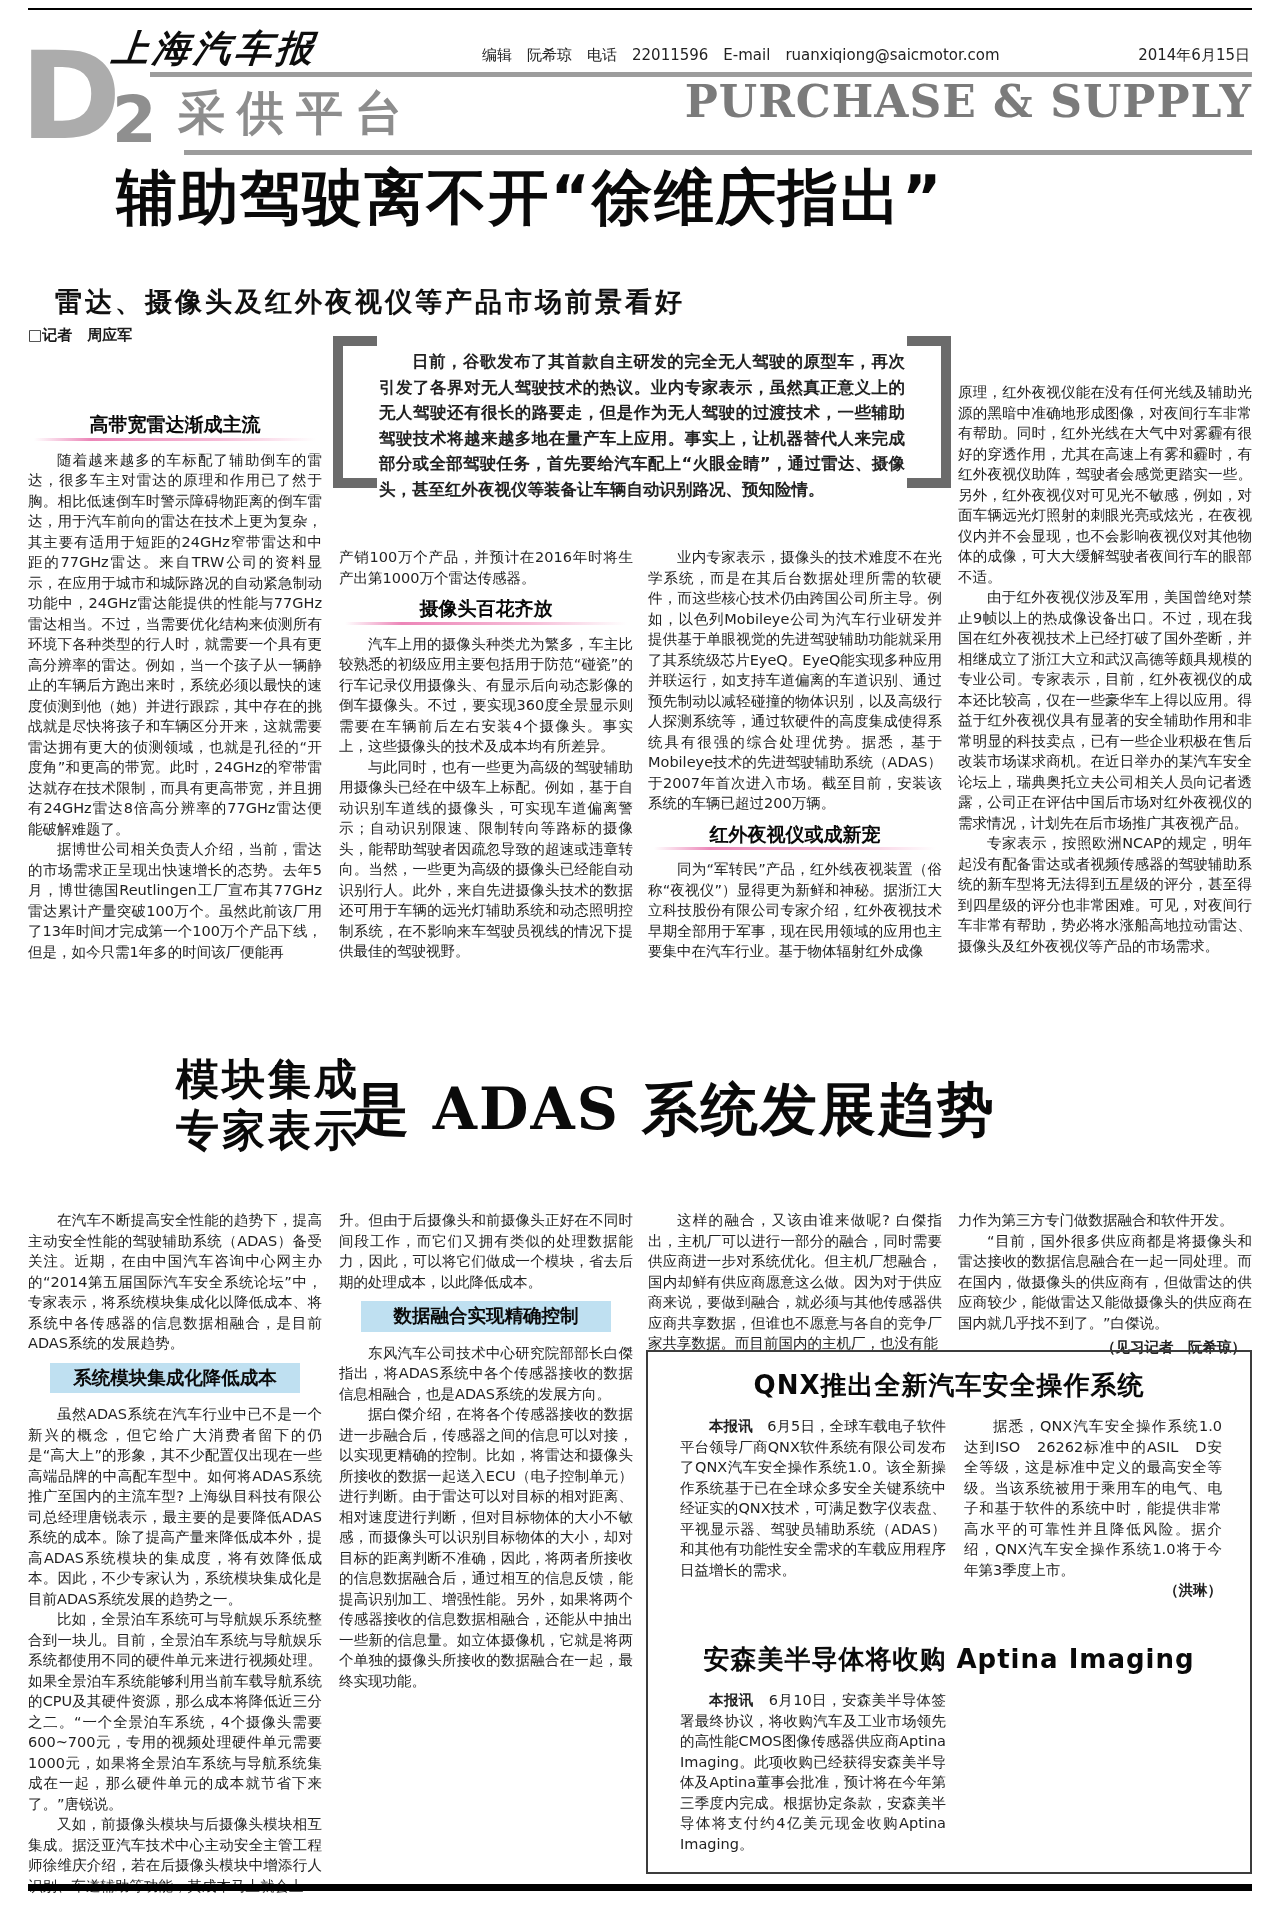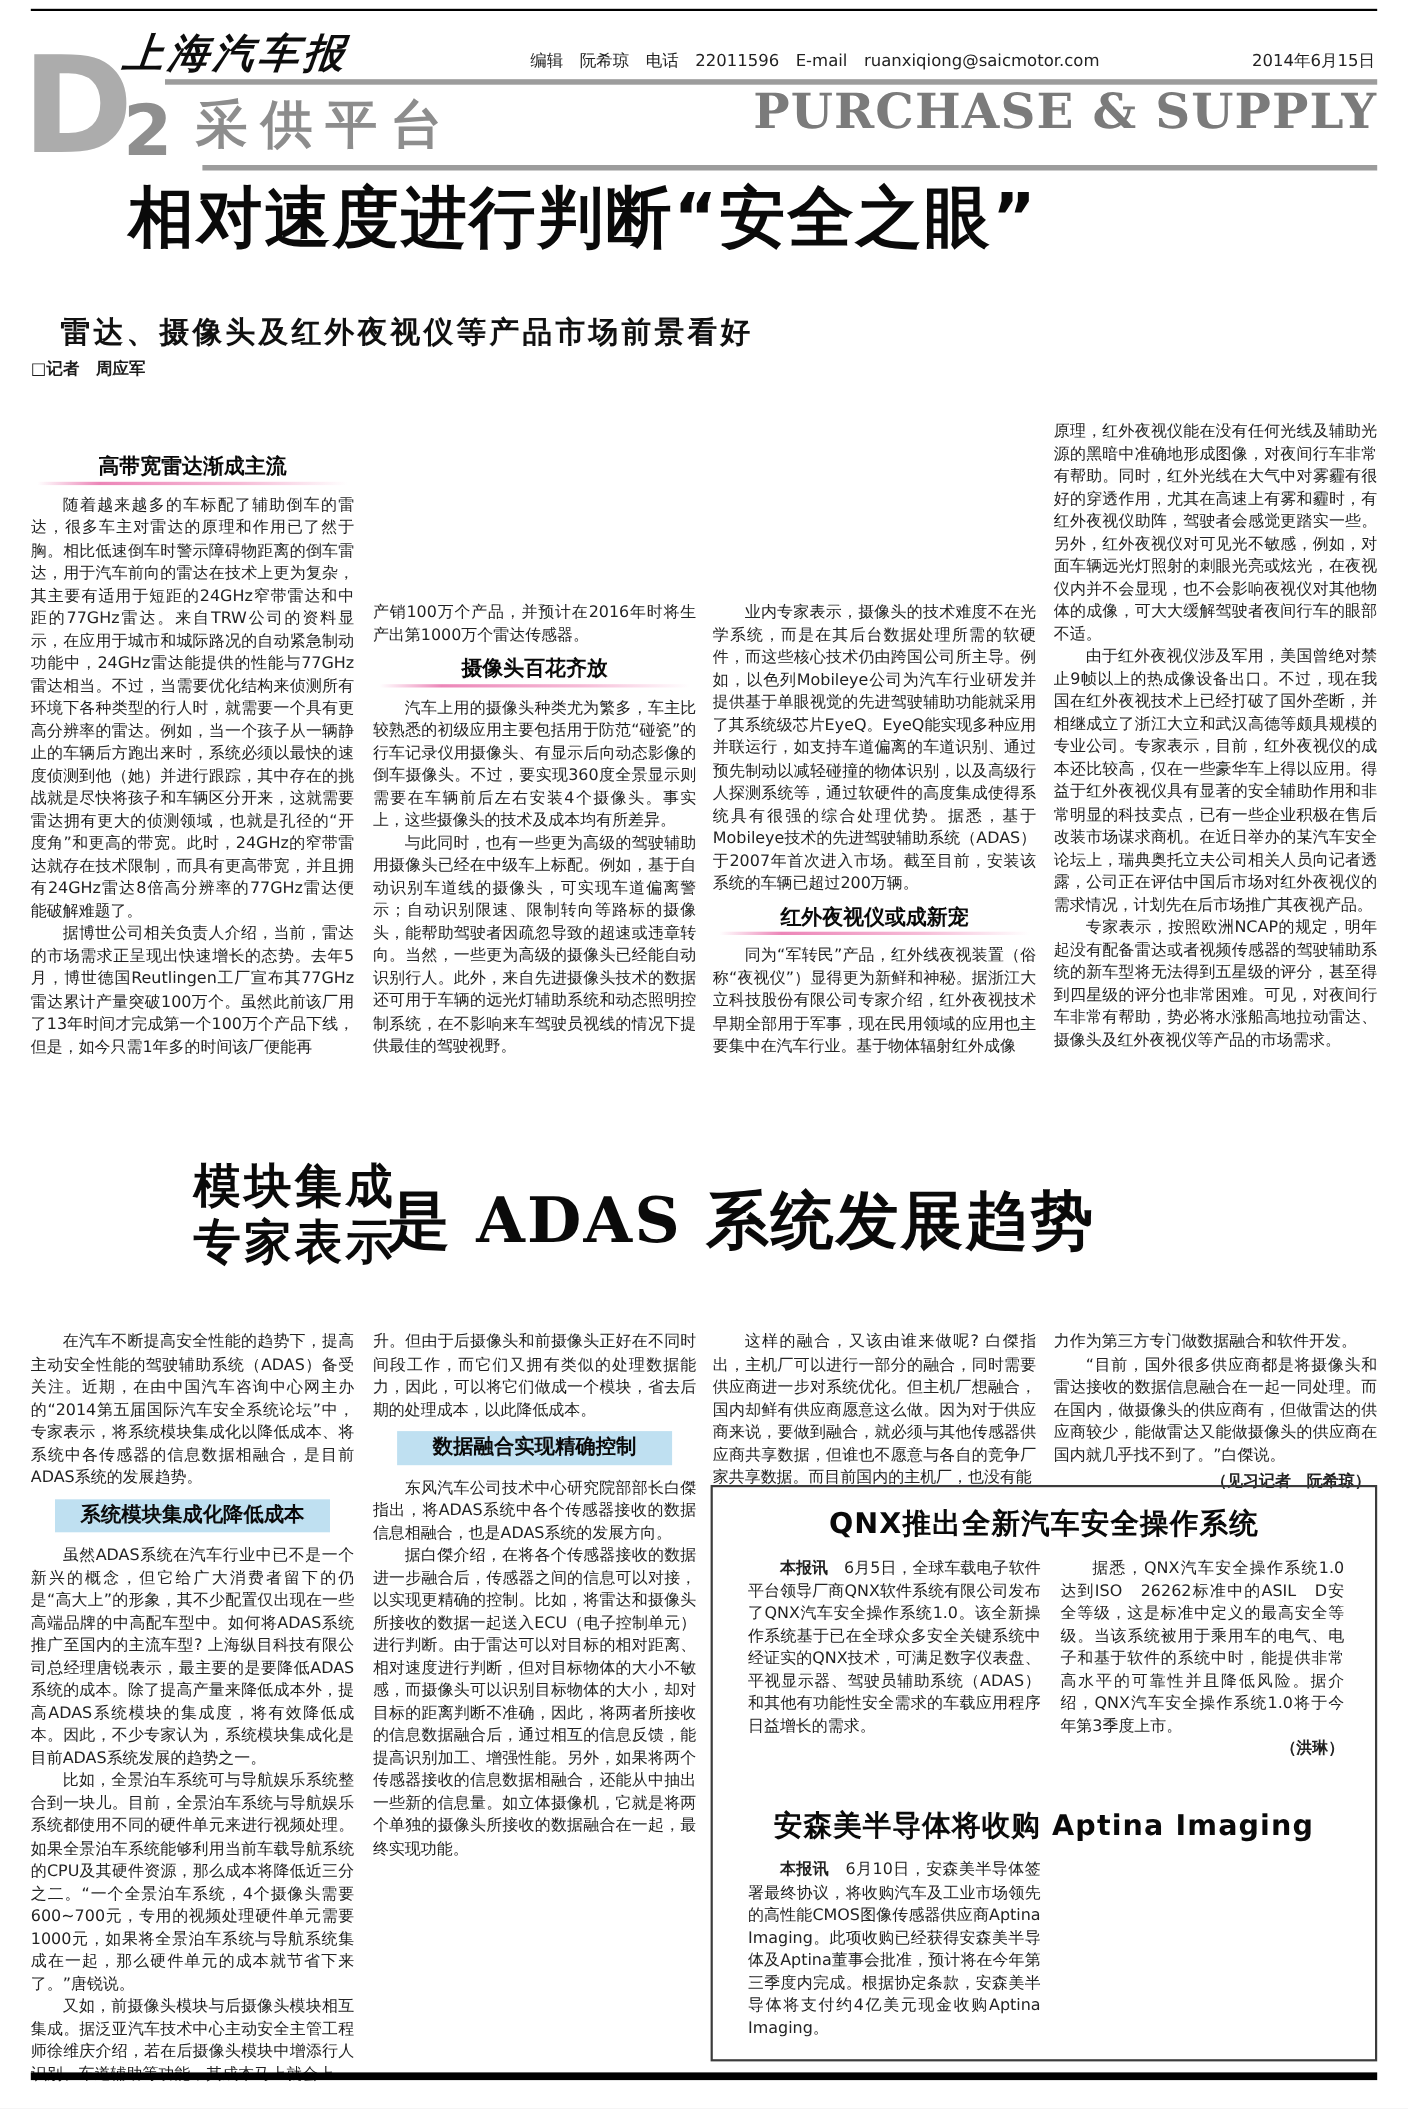--- a/index.html
+++ b/index.html
@@ -76,24 +76,29 @@
   <div class="abs d-letter" style="left:20px;top:46px;">D</div>
   <div class="abs d-num" style="left:112px;top:90px;">2</div>
   <div class="abs sec-cn" style="left:178px;top:82px;">采供平台</div>
 
   <div class="abs editor-line" style="left:482px;top:46px;">编辑　阮希琼　电话　22011596　E-mail　ruanxiqiong@saicmotor.com</div>
   <div class="abs date" style="right:30px;top:46px;">2014年6月15日</div>
   <div class="abs ps-en" style="right:28px;top:76px;">PURCHASE &amp; SUPPLY</div>
 
   <div class="abs gray-rule" style="left:184px;top:150px;width:1068px;height:5px;"></div>
 
-  <div class="abs main-headline" style="left:55px;top:158px;width:950px;">相对速度进行判断“安全之眼”</div>
+  <div class="abs main-headline" style="left:55px;top:158px;width:950px;">辅助驾驶离不开“徐维庆指出”</div>
   <div class="abs subhead" style="left:55px;top:284px;width:950px;">雷达、摄像头及红外夜视仪等产品市场前景看好</div>
   <div class="abs byline" style="left:28px;top:326px;">□记者　周应军</div>
 
+  <div class="abs intro-box" style="left:333px;top:336px;width:618px;height:152px;">
+    <div class="br-l"></div>
+    <div class="br-r"></div>
+    <div class="intro-text">日前，谷歌发布了其首款自主研发的完全无人驾驶的原型车，再次引发了各界对无人驾驶技术的热议。业内专家表示，虽然真正意义上的无人驾驶还有很长的路要走，但是作为无人驾驶的过渡技术，一些辅助驾驶技术将越来越多地在量产车上应用。事实上，让机器替代人来完成部分或全部驾驶任务，首先要给汽车配上“火眼金睛”，通过雷达、摄像头，甚至红外夜视仪等装备让车辆自动识别路况、预知险情。</div>
+  </div>
 
   <div class="abs body-col" style="left:28px;top:368px;width:294px;height:668px;">
     <div class="sec-pink">高带宽雷达渐成主流</div>
     <div class="pink-rule"></div>
     <p>随着越来越多的车标配了辅助倒车的雷达，很多车主对雷达的原理和作用已了然于胸。相比低速倒车时警示障碍物距离的倒车雷达，用于汽车前向的雷达在技术上更为复杂，其主要有适用于短距的24GHz窄带雷达和中距的77GHz雷达。来自TRW公司的资料显示，在应用于城市和城际路况的自动紧急制动功能中，24GHz雷达能提供的性能与77GHz雷达相当。不过，当需要优化结构来侦测所有环境下各种类型的行人时，就需要一个具有更高分辨率的雷达。例如，当一个孩子从一辆静止的车辆后方跑出来时，系统必须以最快的速度侦测到他（她）并进行跟踪，其中存在的挑战就是尽快将孩子和车辆区分开来，这就需要雷达拥有更大的侦测领域，也就是孔径的“开度角”和更高的带宽。此时，24GHz的窄带雷达就存在技术限制，而具有更高带宽，并且拥有24GHz雷达8倍高分辨率的77GHz雷达便能破解难题了。</p>
     <p>据博世公司相关负责人介绍，当前，雷达的市场需求正呈现出快速增长的态势。去年5月，博世德国Reutlingen工厂宣布其77GHz雷达累计产量突破100万个。虽然此前该厂用了13年时间才完成第一个100万个产品下线，但是，如今只需1年多的时间该厂便能再</p>
   </div>
 
   <div class="abs body-col" style="left:339px;top:503px;width:294px;height:534px;">
     <p class="cont">产销100万个产品，并预计在2016年时将生产出第1000万个雷达传感器。</p>

